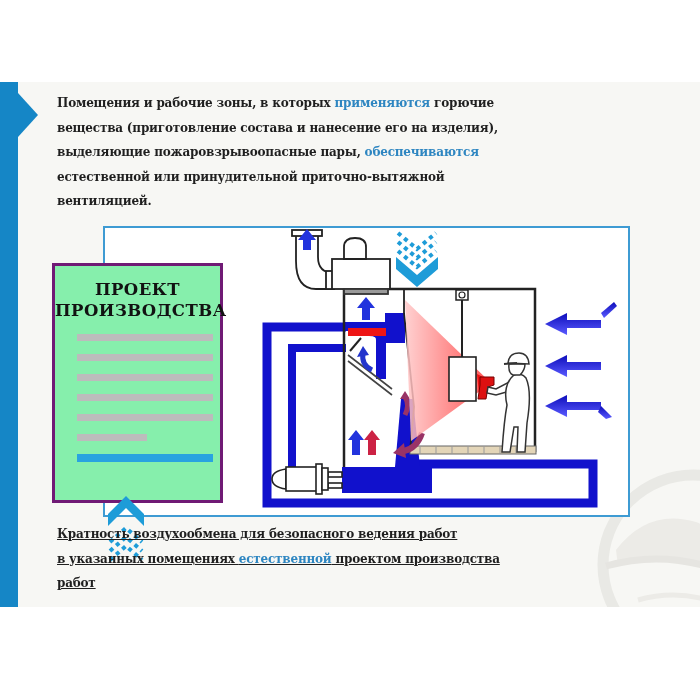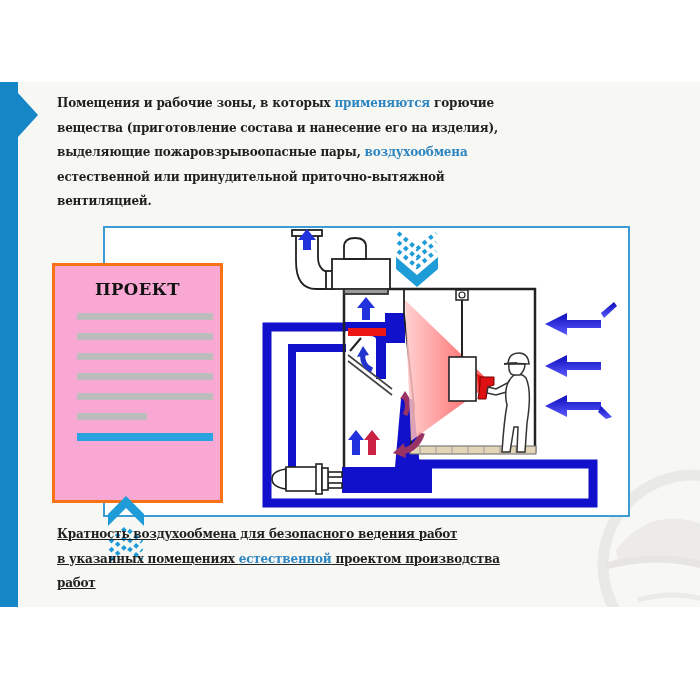--- a/index.html
+++ b/index.html
@@ -22,21 +22,21 @@
   }
   .para .hl{color:#2e86c1;}
   .para-top{left:57px;top:9px;width:625px;}
   .para-bottom{left:57px;top:440px;width:630px;text-decoration:underline;}
   .panel{
     position:absolute;left:103px;top:144px;width:523px;height:287px;
     border:2px solid #3e9bd3;background:#ffffff;z-index:1;
   }
   .doc{
     position:absolute;left:52px;top:181px;width:165px;height:234px;
-    background:#f9a8d4;border:3px solid #f97316;z-index:2;
+    background:#86efac;border:3px solid #701a75;z-index:2;
   }
   .doc-title{
     margin-top:13px;text-align:center;font-size:16.5px;line-height:21px;
     color:#121212;letter-spacing:0.5px;font-weight:600;
   }
   .doc-title span{display:block;}
   .doc-lines{margin-top:11px;}
   .doc-line{height:7px;background:#bcbcbc;margin:13px 0 0 22px;}
   .doc-line.blue{background:#29a3e0;height:8px;}
   .diagram-svg{position:absolute;left:104px;top:145px;z-index:1;}
@@ -48,21 +48,21 @@
 
 <div class="content">
 
   <div class="accent-bar"></div>
   <svg class="accent-arrow" width="22" height="44" viewBox="0 0 22 44">
     <polygon points="0,0 20,22 0,44" fill="#1586c6"></polygon>
   </svg>
 
   <div class="para para-top"><span>Помещения и рабочие зоны, в которых </span><span class="hl">применяются</span><span> горючие
 вещества (приготовление состава и нанесение его на изделия),
-выделяющие пожаровзрывоопасные пары, </span><span class="hl">воздухообмена</span><span>
+выделяющие пожаровзрывоопасные пары, </span><span class="hl">обеспечиваются</span><span>
 естественной или принудительной приточно-вытяжной
 вентиляцией.</span></div>
 
   <div class="panel"></div>
 
   <svg class="diagram-svg" width="525" height="287" viewBox="0 0 525 287">
     <defs>
       <linearGradient id="arrG" x1="0" y1="0" x2="0" y2="1">
         <stop offset="0" stop-color="#0d0dbb"></stop>
           <stop offset="1" stop-color="#5a5aff"></stop>
@@ -155,20 +155,21 @@
       <polygon points="441,97 463,86 463,93 497,93 497,101 463,101 463,108"></polygon>
       <polygon points="441,139 463,128 463,135 497,135 497,143 463,143 463,150"></polygon>
       <polygon points="441,179 463,168 463,175 497,175 497,183 463,183 463,190"></polygon>
       <polygon points="497,179 508,190 502,192 494,185"></polygon>
     </g>
   </svg>
 
   <div class="doc">
     <div class="doc-title">
       <span>ПРОЕКТ</span>
+      <span>ПРОИЗВОДСТВА</span>
     </div>
     <div class="doc-lines">
         <div class="doc-line" style="width: 136px;"></div>
         <div class="doc-line" style="width: 136px;"></div>
         <div class="doc-line" style="width: 136px;"></div>
         <div class="doc-line" style="width: 136px;"></div>
         <div class="doc-line" style="width: 136px;"></div>
         <div class="doc-line" style="width: 70px;"></div>
         <div class="doc-line blue" style="width: 136px;"></div>
       </div>

